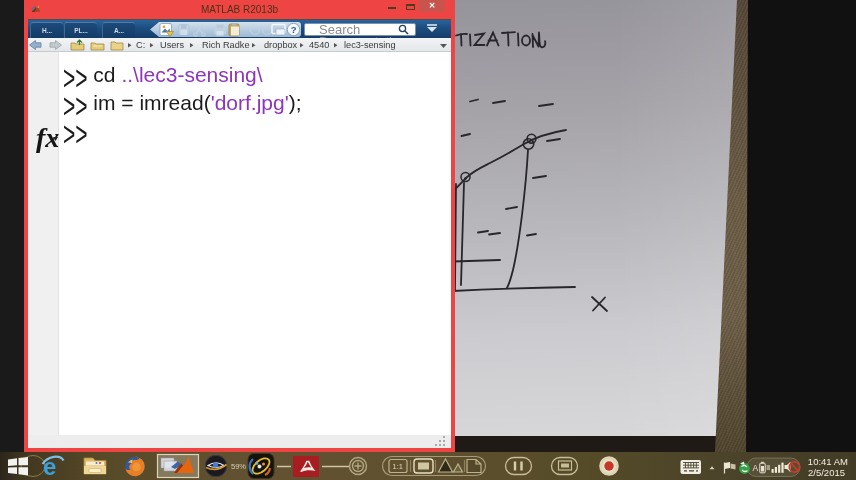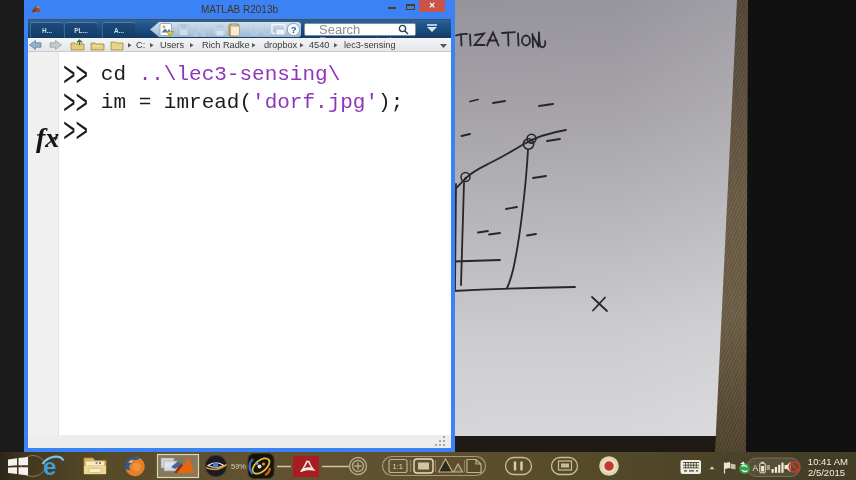--- a/index.html
+++ b/index.html
@@ -9,38 +9,38 @@
   #leftstrip{left:0;top:0;width:24px;height:452px;background:#1b1a1b;}
   #whiteboard{left:440px;top:0;width:316px;height:441px;
     background:linear-gradient(90deg,rgba(255,255,255,0) 55%,rgba(255,255,255,0.10) 100%),linear-gradient(178deg,#96949b 0%,#a5a3a8 25%,#b9b8bc 52%,#cccbcf 75%,#d8d7d9 100%);
     clip-path:polygon(0px 0px,298px 0px,278px 438px,0px 442px);}
   #underboard{left:440px;top:436px;width:290px;height:16px;background:#1f1a15;}
   #brownedge{left:440px;top:0;width:316px;height:452px;
     background:repeating-linear-gradient(115deg,rgba(30,22,12,0.10) 0 1.5px,rgba(170,150,120,0.07) 1.5px 3px),
       linear-gradient(180deg,#55483a 0%,#6d5e48 45%,#6f604a 70%,#50452f 100%);
     clip-path:polygon(297px 0px,308px 0px,306px 452px,275px 452px);}
   
-  #mwin{left:24px;top:0;width:431px;height:452px;background:#3b82f6;}
+  #mwin{left:24px;top:0;width:431px;height:452px;background:#ef4444;}
   #mtitle{left:0;top:4px;width:431px;text-align:center;font-size:10px;color:#463416;}
   #btn-min{left:364px;top:6.5px;width:8px;height:2px;background:#4e3a1c;}
   #btn-max{left:382px;top:4px;width:7px;height:3px;border:1px solid #4e3a1c;border-top:2.5px solid #4e3a1c;}
   #btn-close{left:395px;top:0;width:26px;height:11.5px;background:#c9544e;color:#fff;
     text-align:center;font-size:8px;line-height:11px;font-weight:bold;}
   #toolstrip{left:4px;top:19px;width:423px;height:19px;background:linear-gradient(180deg,#2a639b 0%,#1d5083 40%,#143c68 100%);border-top:1px solid #4a5048;box-sizing:border-box;}
   .tab{top:2px;height:17px;background:linear-gradient(180deg,#1d4a7a,#113a64);border-top:1px solid rgba(95,140,180,0.8);
     border-left:1px solid #3a6994;border-radius:3px 3px 0 0;color:#cfdce8;font-size:6.5px;font-weight:bold;
     text-align:center;line-height:16px;}
   #qab{left:122px;top:2px;width:151px;height:15px;background:linear-gradient(180deg,#d3e0ec,#9db9d3);border-radius:3px;clip-path:polygon(9px 0,100% 0,100% 100%,9px 100%,0 50%);}
   #searchbox{left:276px;top:2.5px;width:112px;height:13px;background:#fff;border-radius:2px;border:1px solid #7a93ad;
     font-size:13px;color:#8b8b8b;line-height:12px;padding-left:14px;box-sizing:border-box;}
   #addr{left:4px;top:38px;width:423px;height:14px;background:linear-gradient(180deg,#f2f4f6,#e4e7ea);border-bottom:1px solid #c9cccf;box-sizing:border-box;}
   #cmdarea{left:4px;top:52px;width:423px;height:396px;background:#ffffff;}
   #gutter{left:0;top:0;width:31px;height:396px;background:#f0f0f0;border-right:1px solid #e3e3e3;box-sizing:border-box;}
   #statusbar{left:0;top:383px;width:423px;height:13px;background:#ededed;}
-  #code{left:35px;top:9px;font-family:Liberation Mono, monospace;font-size:21px;line-height:28px;color:#1c1c1c;white-space:pre;}
+  #code{left:35px;top:9px;font-family:Liberation Sans, sans-serif;font-size:21px;line-height:28px;color:#1c1c1c;white-space:pre;}
   #code .pur{color:#8f35bb;}
   #code .pr{display:inline-block;transform:scaleY(1.68);transform-origin:55% 35%;}
   #fx{left:8px;top:71px;font-family:"Liberation Serif",serif;font-style:italic;font-weight:bold;font-size:28px;color:#151515;line-height:30px;}
   
   #taskbar{left:0;top:452px;width:856px;height:28px;
     background:linear-gradient(90deg,#2c261a 0%,#42381f 3%,#574a29 12%,#625231 30%,#5f5030 50%,#554b28 68%,#4b432a 85%,#423b26 100%);}
 </style>
 </head>
 <body>
   <div class="abs" id="leftstrip"></div>

